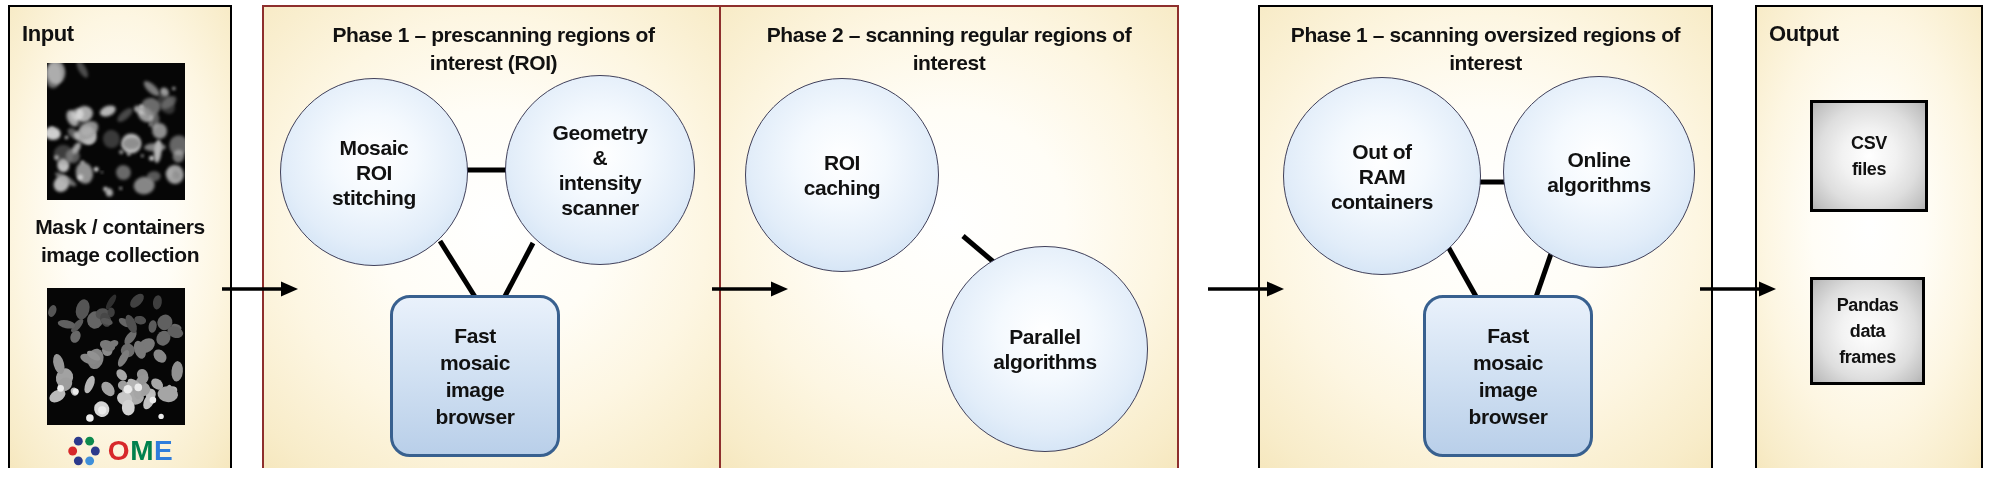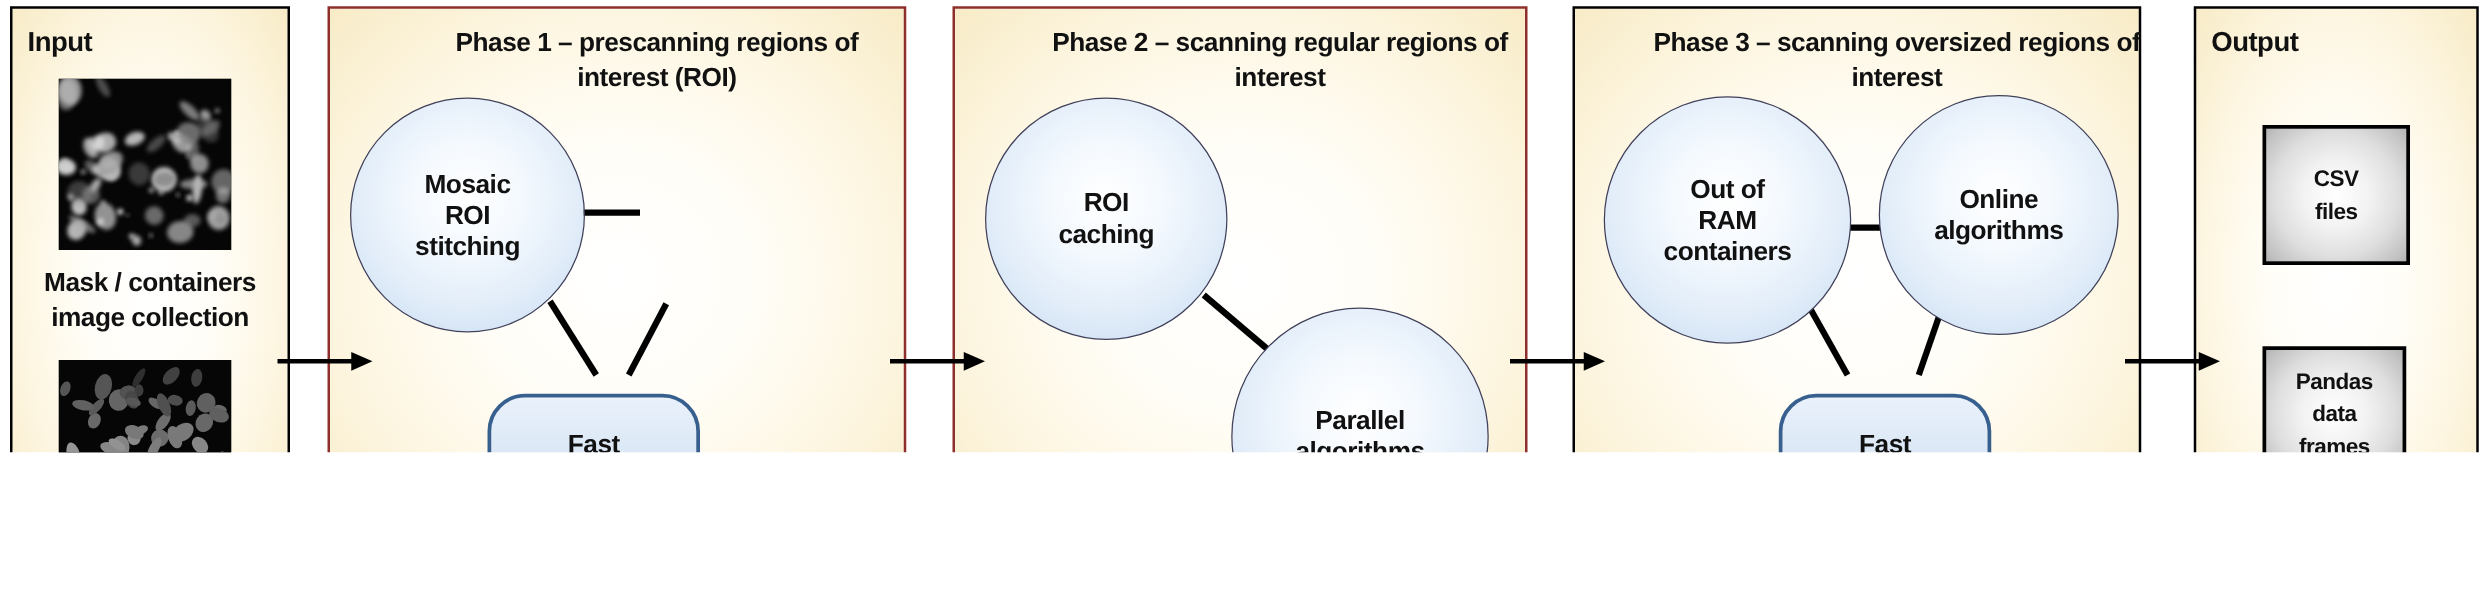--- a/index.html
+++ b/index.html
@@ -1,54 +1,54 @@
 <!DOCTYPE html>
 <html><head>
 <meta charset="utf-8">
 <style>
   html,body{margin:0;padding:0;background:#ffffff;}
   .stage{
-    position:relative;width:1990px;height:362px;overflow:hidden;
+    position:relative;width:1990px;height:468px;overflow:hidden;
     font-family:"Liberation Sans",sans-serif;color:#111111;background:#ffffff;
   }
   
   .panel{
     position:absolute;top:5px;height:470px;box-sizing:border-box;
     border:2px solid #000000;
     background:radial-gradient(ellipse 85% 80% at 50% 46%,
       #ffffff 0%, #fffdf6 30%, #fdf6e2 55%, #f8ecc9 80%, #f3e1b0 100%);
   }
   .panel.red-border{border-color:#8e2f2d;}
   
   .panel-title{
     position:absolute;z-index:2;top:14px;left:0;width:100%;
     text-align:center;white-space:pre-line;
-    font-size:21px;line-height:28px;font-weight:700;letter-spacing:-0.4px;margin-left:32px;
+    font-size:21px;line-height:28px;font-weight:700;letter-spacing:-0.4px;
   }
   .corner-title{
     position:absolute;z-index:2;top:14px;left:12px;
     font-size:22px;font-weight:700;letter-spacing:-0.4px;
   }
   
   .node-circle{
     position:absolute;z-index:2;box-sizing:border-box;border-radius:50%;
     border:1.5px solid #40405a;
     background:radial-gradient(circle at 50% 42%,
       #ffffff 0%, #f4f9fe 30%, #e2edf9 62%, #cfe1f4 85%, #c4d9f0 100%);
     display:flex;align-items:center;justify-content:center;
     text-align:center;white-space:pre-line;
     font-size:21px;line-height:25px;font-weight:700;letter-spacing:-0.4px;
   }
   .node-box{
-    position:absolute;z-index:2;box-sizing:border-box;border-radius:30px;
+    position:absolute;z-index:2;box-sizing:border-box;border-radius:20px;
     border:3px solid #38608f;
     background:linear-gradient(180deg,#e9f1fb 0%,#d3e2f3 45%,#b9cfe9 100%);
     display:flex;align-items:center;justify-content:center;
     text-align:center;white-space:pre-line;
-    font-size:21px;line-height:27px;font-weight:700;letter-spacing:-0.4px;margin-top:20px;
+    font-size:21px;line-height:27px;font-weight:700;letter-spacing:-0.4px;
   }
   .gray-box{
     position:absolute;z-index:2;box-sizing:border-box;
     border:3px solid #000000;
     background:radial-gradient(circle at 50% 50%,
       #ffffff 0%, #f2f2f2 35%, #dedede 65%, #c2c2c2 90%, #b3b3b3 100%);
     display:flex;align-items:center;justify-content:center;
     text-align:center;white-space:pre-line;
     font-size:18px;line-height:26px;font-weight:700;letter-spacing:-0.4px;
   }
@@ -276,37 +276,41 @@
         </span>
     </div>
   </div>
 
   <div class="panel red-border" style="left:262px;width:463px;">
     <div class="panel-title">Phase 1 – prescanning regions of
 interest (ROI)</div>
     <div class="node-circle" style="left:16px;top:71px;width:188px;height:188px;">Mosaic
 ROI
 stitching</div>
+    <div class="node-circle" style="left:241px;top:68px;width:190px;height:190px;">Geometry
+&amp;
+intensity
+scanner</div>
     <div class="node-box" style="left:126px;top:288px;width:170px;height:162px;">Fast
 mosaic
 image
 browser</div>
   </div>
 
-  <div class="panel red-border" style="left:762px;width:460px;">
+  <div class="panel red-border" style="left:719px;width:460px;">
     <div class="panel-title">Phase 2 – scanning regular regions of
 interest</div>
     <div class="node-circle" style="left:24px;top:71px;width:194px;height:194px;">ROI
 caching</div>
     <div class="node-circle" style="left:221px;top:239px;width:206px;height:206px;text-align:center;">Parallel
 algorithms</div>
   </div>
 
   <div class="panel" style="left:1258px;width:455px;">
-    <div class="panel-title">Phase 3 – scanning oversized regions of
+    <div class="panel-title">Phase 1 – scanning oversized regions of
 interest</div>
     <div class="node-circle" style="left:23px;top:70px;width:198px;height:198px;">Out of
 RAM
 containers</div>
     <div class="node-circle" style="left:243px;top:69px;width:192px;height:192px;">Online
 algorithms</div>
     <div class="node-box" style="left:163px;top:288px;width:170px;height:162px;">Fast
 mosaic
 image
 browser</div>

